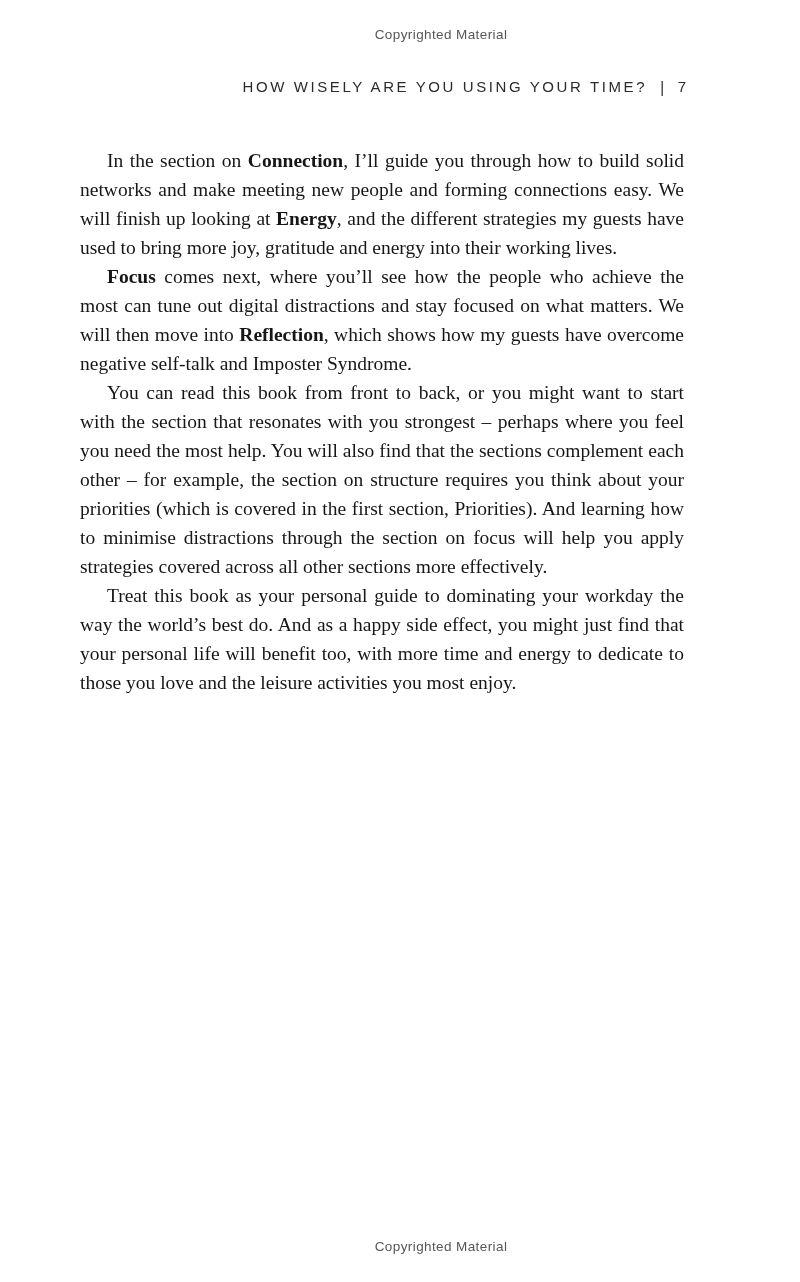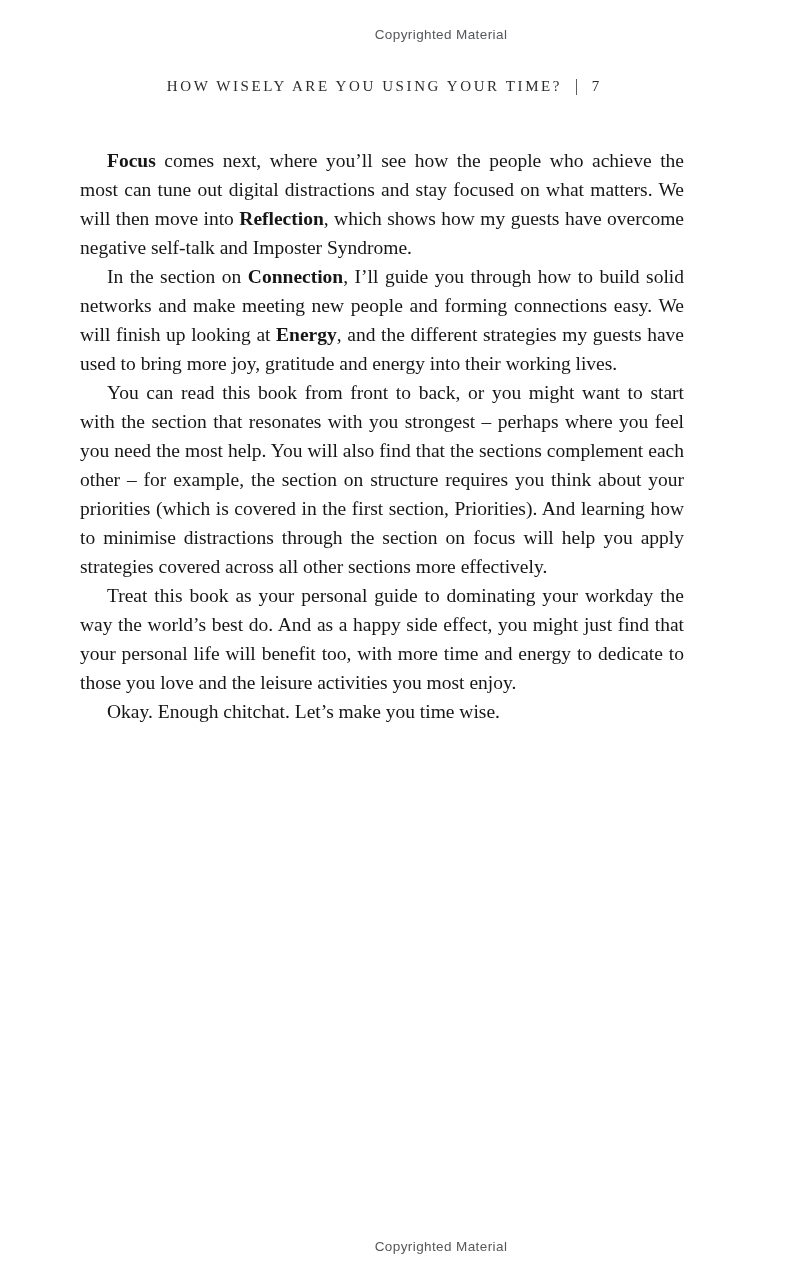--- a/index.html
+++ b/index.html
@@ -27,22 +27,22 @@
     margin-left: 41px;
   }
   .notice.top { top: 27px; }
   .notice.bottom { top: 1239px; }
 
   .running-header {
     position: absolute;
     top: 78px;
     left: 80px;
     right: 114px;
-    text-align: center;
-    font-family: Liberation Serif, serif;
+    text-align: right;
+    font-family: Liberation Sans, sans-serif;
     font-size: 15px;
     letter-spacing: 2.6px;
     color: #2b2b2b;
     white-space: nowrap;
   }
   .header-sep {
     display: inline-block;
     margin: 0 11px 0 13px;
     color: #2b2b2b;
     font-weight: 400;
@@ -79,22 +79,21 @@
 
 <div class="page">
 
   <div class="notice top">Copyrighted Material</div>
 
   <div class="running-header">
     <span class="header-title">HOW WISELY ARE YOU USING YOUR TIME?</span><span class="header-sep">|</span><span class="header-page">7</span>
   </div>
 
   <div class="body-text">
+      <p><span>In the section on </span><b>Connection</b><span>, I’ll guide you through how to build solid networks and make meeting new people and forming connections easy. We will finish up looking at </span><b>Energy</b><span>, and the different strategies my guests have used to bring more joy, gratitude and energy into their working lives.</span></p>
       <p><b>Focus</b><span> comes next, where you’ll see how the people who achieve the most can tune out digital distractions and stay focused on what matters. We will then move into </span><b>Reflection</b><span>, which shows how my guests have overcome negative self-talk and Imposter Syndrome.</span></p>
-      <p><span>In the section on </span><b>Connection</b><span>, I’ll guide you through how to build solid networks and make meeting new people and forming connections easy. We will finish up looking at </span><b>Energy</b><span>, and the different strategies my guests have used to bring more joy, gratitude and energy into their working lives.</span></p>
       <p><span>You can read this book from front to back, or you might want to start with the section that resonates with you strongest – perhaps where you feel you need the most help. You will also find that the sections complement each other – for example, the section on structure requires you think about your priorities (which is covered in the first section, Priorities). And learning how to minimise distractions through the section on focus will help you apply strategies covered across all other sections more effectively.</span></p>
       <p><span>Treat this book as your personal guide to dominating your workday the way the world’s best do. And as a happy side effect, you might just find that your personal life will benefit too, with more time and energy to dedicate to those you love and the leisure activities you most enjoy.</span></p>
-      <p><span>Okay. Enough chitchat. Let’s make you time wise.</span></p>
     </div>
 
   <div class="notice bottom">Copyrighted Material</div>
 
 </div>
 
 </body></html>

